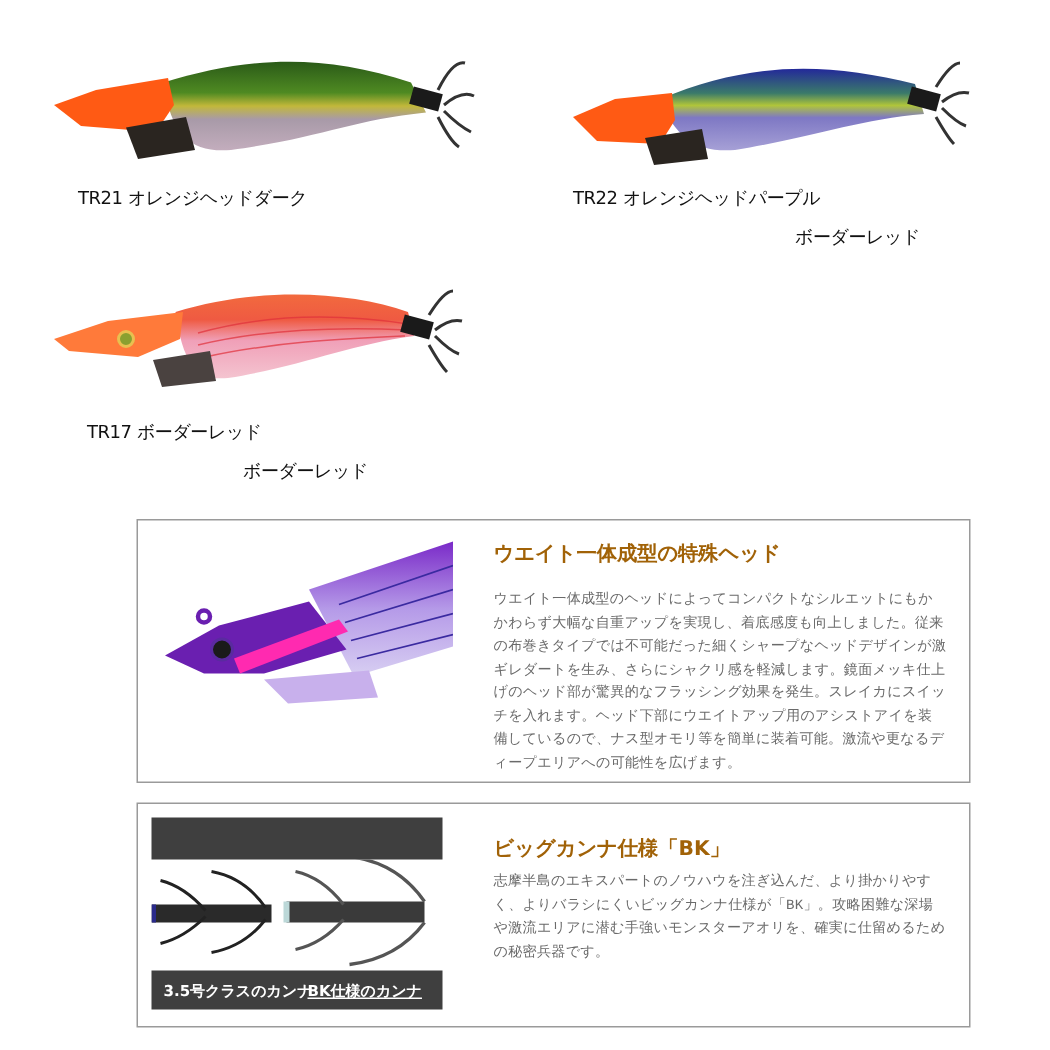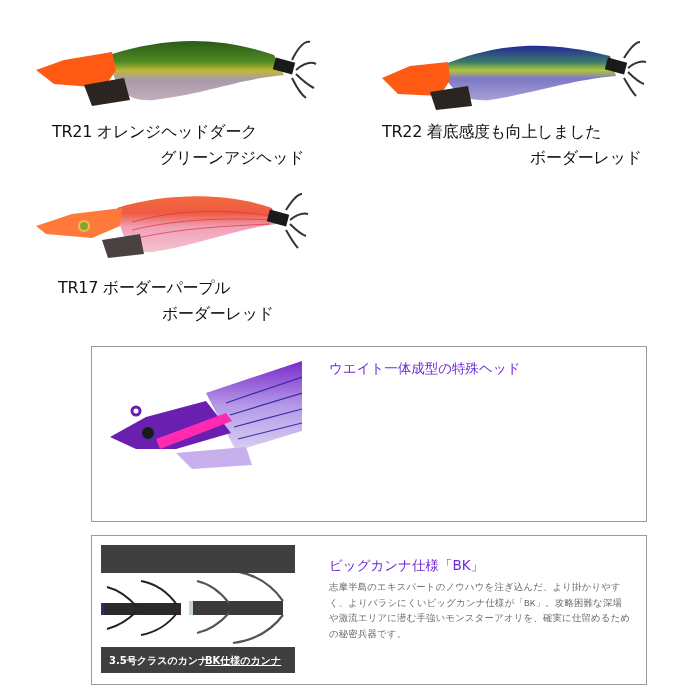--- a/index.html
+++ b/index.html
@@ -1,23 +1,23 @@
 <!DOCTYPE html>
 <html><head>
 <meta charset="utf-8">
 <style>
   html, body { margin:0; padding:0; background:#ffffff; }
   body { width:700px; height:700px; position:relative; overflow:hidden;
          font-family:"DejaVu Sans", "Liberation Sans", sans-serif; color:#111; }
   .abs { position:absolute; }
   .lure { position:absolute; }
-  .cap { position:absolute; font-size:16px; line-height:26px; color:#111; white-space:nowrap; letter-spacing:-0.3px; }
+  .cap { position:absolute; font-size:12px; line-height:26px; color:#111; white-space:nowrap; letter-spacing:-0.3px; }
   .cap .l2 { display:block; }
   .panel { position:absolute; border:1px solid #9a9a9a; background:#fff; box-sizing:border-box; }
-  .ptitle { position:absolute; font-size:13.5px; font-weight:normal; color:#6d28d9; white-space:nowrap; }
+  .ptitle { position:absolute; font-size:13.5px; font-weight:bold; color:#a16207; white-space:nowrap; }
   .pbody { position:absolute; font-size:9.4px; line-height:15.5px; color:#6a6a6a; letter-spacing:0.2px; }
   .kanna-bar { position:absolute; background:#3f3f3f; }
   .kanna-label { position:absolute; color:#fff; font-size:10px; font-weight:bold; white-space:nowrap; }
 </style>
 </head>
 <body>
 
 <div class="lure" style="left:34px;top:30px;width:285px;height:80px;">
   <svg width="285" height="80" viewBox="0 0 285 80">
     <defs>
@@ -36,21 +36,20 @@
     <g stroke="#333" stroke-width="2" fill="none">
       <path d="M258 30 q10 -20 18 -18"></path>
         <path d="M262 40 q12 -10 20 -6"></path>
       <path d="M262 44 q10 10 18 14"></path>
         <path d="M258 48 q8 16 14 20"></path>
     </g>
   </svg>
 </div>
 <div class="cap" style="left:52px;top:119px;">
   <span class="l2">TR21 オレンジヘッドダーク</span>
-  <span class="l2" style="padding-left:108px;">グリーンアジヘッド</span>
 </div>
 
 <div class="lure" style="left:380px;top:36px;width:270px;height:76px;">
   <svg width="270" height="76" viewBox="0 0 270 76">
     <defs>
       <linearGradient id="g22" x1="0" y1="0" x2="0" y2="1">
         <stop offset="0" stop-color="#23289a"></stop>
           <stop offset="0.3" stop-color="#3a7a6a"></stop>
         <stop offset="0.45" stop-color="#b0c53a"></stop>
           <stop offset="0.6" stop-color="#7e78c4"></stop>
@@ -63,21 +62,21 @@
     <rect x="226" y="24" width="20" height="12" fill="#1a1a1a" transform="rotate(15 236 30)"></rect>
     <g stroke="#333" stroke-width="2" fill="none">
       <path d="M244 22 q10 -16 16 -16"></path>
         <path d="M248 32 q10 -8 18 -6"></path>
       <path d="M248 36 q10 10 16 12"></path>
         <path d="M244 42 q8 14 12 18"></path>
     </g>
   </svg>
 </div>
 <div class="cap" style="left:382px;top:119px;">
-  <span class="l2">TR22 着底感度も向上しました</span>
+  <span class="l2">TR22 オレンジヘッドパープル</span>
   <span class="l2" style="padding-left:148px;">ボーダーレッド</span>
 </div>
 
 <div class="lure" style="left:32px;top:186px;width:290px;height:80px;">
   <svg width="290" height="80" viewBox="0 0 290 80">
     <defs>
       <linearGradient id="g17" x1="0" y1="0" x2="0" y2="1">
         <stop offset="0" stop-color="#f26a3e"></stop>
           <stop offset="0.3" stop-color="#ef5a42"></stop>
         <stop offset="0.55" stop-color="#f0a0b8"></stop>
@@ -96,21 +95,21 @@
     <rect x="236" y="26" width="20" height="12" fill="#1a1a1a" transform="rotate(15 246 32)"></rect>
     <g stroke="#333" stroke-width="2" fill="none">
       <path d="M254 24 q10 -16 16 -16"></path>
         <path d="M258 34 q10 -8 18 -6"></path>
       <path d="M258 38 q10 10 16 12"></path>
         <path d="M254 44 q8 14 12 18"></path>
     </g>
   </svg>
 </div>
 <div class="cap" style="left:58px;top:275px;">
-  <span class="l2">TR17 ボーダーパープル</span>
+  <span class="l2">TR17 ボーダーレッド</span>
   <span class="l2" style="padding-left:104px;text-align:right;">ボーダーレッド</span>
 </div>
 
 <div class="panel" style="left:91px;top:346px;width:556px;height:176px;">
   <div class="abs" style="left:14px;top:6px;width:196px;height:120px;">
     <svg width="196" height="120" viewBox="0 0 196 120">
       <defs>
         <linearGradient id="gp" x1="0" y1="0" x2="0" y2="1">
           <stop offset="0" stop-color="#7a2ac8"></stop>
             <stop offset="0.5" stop-color="#b59ae8"></stop>
@@ -125,20 +124,21 @@
           <path d="M132 86 L196 70"></path>
       </g>
       <path d="M4 84 L40 64 L100 48 L125 80 L70 96 L30 96 Z" fill="#6a1fb0"></path>
       <path d="M50 86 L120 60 L126 68 L54 96 Z" fill="#ff2ab0"></path>
       <circle cx="42" cy="80" r="7" fill="#1a1a1a" stroke="#5a2aa0" stroke-width="2"></circle>
       <circle cx="30" cy="58" r="4" fill="none" stroke="#6a1fb0" stroke-width="3"></circle>
       <path d="M70 100 L140 94 L146 112 L86 116 Z" fill="#c8b0ec"></path>
     </svg>
   </div>
   <div class="ptitle" style="left:237px;top:13px;">ウエイト一体成型の特殊ヘッド</div>
+  <div class="pbody" style="left:237px;top:45px;width:302px;">ウエイト一体成型のヘッドによってコンパクトなシルエットにもかかわらず大幅な自重アップを実現し、着底感度も向上しました。従来の布巻きタイプでは不可能だった細くシャープなヘッドデザインが激ギレダートを生み、さらにシャクリ感を軽減します。鏡面メッキ仕上げのヘッド部が驚異的なフラッシング効果を発生。スレイカにスイッチを入れます。ヘッド下部にウエイトアップ用のアシストアイを装備しているので、ナス型オモリ等を簡単に装着可能。激流や更なるディープエリアへの可能性を広げます。</div>
 </div>
 
 <div class="panel" style="left:91px;top:535px;width:556px;height:150px;">
   <div class="abs" style="left:9px;top:9px;width:194px;height:148px;">
     <div class="kanna-bar" style="left:0;top:0;width:194px;height:28px;"></div>
     <svg class="abs" style="left:0;top:28px;" width="194" height="72" viewBox="0 0 194 72">
       <rect x="0" y="30" width="80" height="12" fill="#2a2a2a"></rect>
       <rect x="0" y="30" width="3" height="12" fill="#2a2a8a"></rect>
       <rect x="90" y="28" width="92" height="14" fill="#3a3a3a"></rect>
       <rect x="88" y="28" width="4" height="14" fill="#bcd8d8"></rect>

